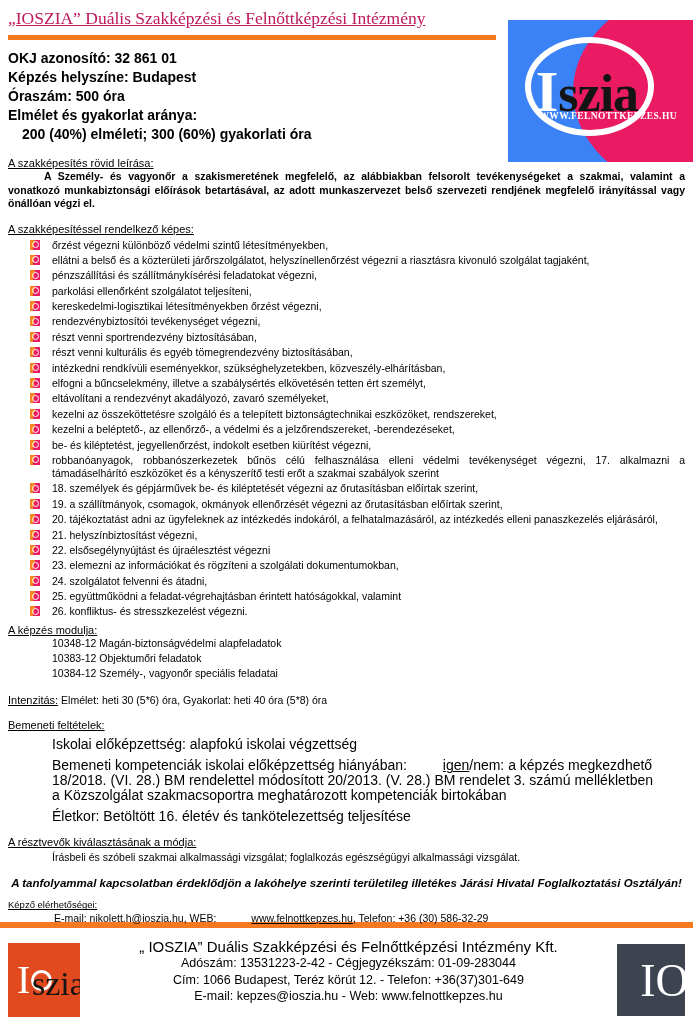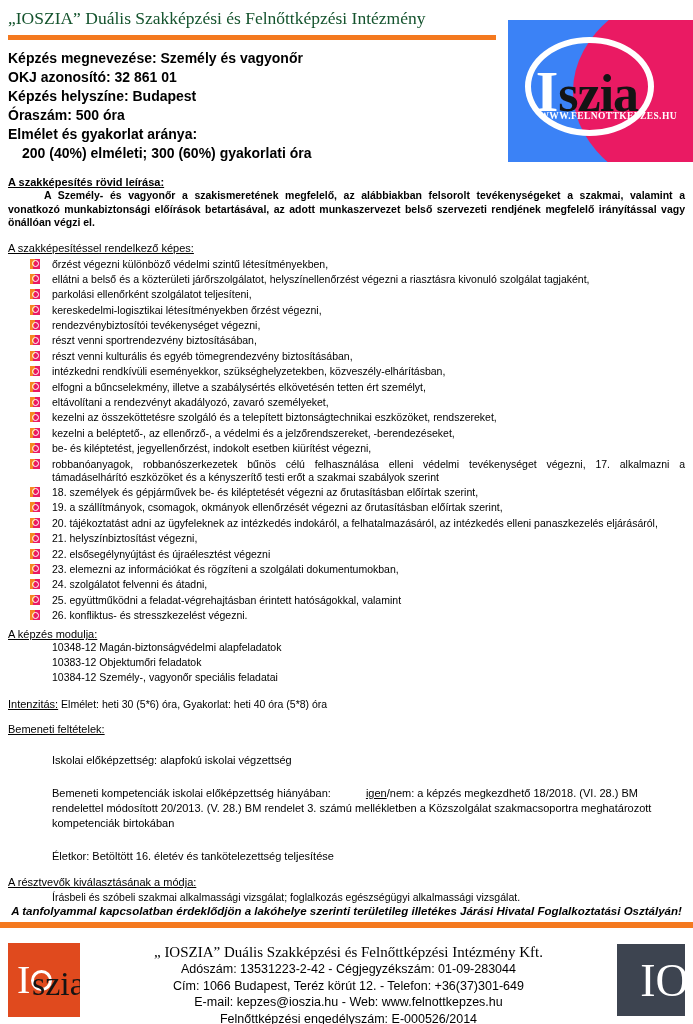--- a/index.html
+++ b/index.html
@@ -16,64 +16,64 @@
                background:#EA1A63; border-radius:50%; }
   .logo-ring { position:absolute; left:9%; top:12%; width:70%; height:70%;
                border:6px solid #fff; border-radius:50%; }
   .logo-text { position:absolute; left:15%; top:30%; font-family:"Liberation Serif", serif; line-height:1; }
   .lt-i { color:#fff; font-size:58px; font-weight:bold; }
   .lt-s { color:#141414; font-size:52px; font-weight:bold; letter-spacing:-1px; }
   .logo-url { position:absolute; left:17%; top:64%; color:#fff; font-size:9.5px;
               letter-spacing:.4px; font-family:"Liberation Serif", serif; font-weight:bold; }
   
   .content { position:relative; z-index:2; padding:8px 8px 0 8px; }
-  .title { font-family:"Liberation Serif", serif; font-size:17.5px; color:#14532d; }
+  .title { font-family:"Liberation Serif", serif; font-size:17.5px; color:#be185d;text-decoration:underline; }
   .title-bar { width:488px; height:5px; background:#F4791F; margin-top:6px; }
   .info { margin-top:9px; font-weight:bold; font-size:14px; line-height:19px; }
   .info .indent { padding-left:14px; }
   .uh { font-size:11px; text-decoration:underline; }
-  .sec1 { margin-top:13px;font-weight:bold; }
+  .sec1 { margin-top:13px; }
   .desc { font-size:10.5px; line-height:13.5px; text-align:justify; text-indent:36px; margin-top:1px;font-weight:bold; }
   .sec2 { margin-top:12px; }
   ul.comp { list-style:none; margin-top:4px; }
   ul.comp li { display:flex; align-items:flex-start; margin-bottom:2.4px;
                font-size:10.5px; line-height:13px; padding-left:22px; }
   .bullet { flex:0 0 10px; width:10px; height:10px; margin-right:12px; margin-top:1px;
             background:linear-gradient(105deg,#F6861F 42%,#EA1A63 42%); position:relative; }
   .bullet::after { content:""; position:absolute; left:1.5px; top:1.5px; right:1.5px; bottom:1.5px;
                    border:1.5px solid #fff; border-radius:50%; }
   ul.comp li .ltxt { flex:1; }
   ul.comp li.justify .ltxt { text-align:justify; }
   .modules { margin-top:6px; }
   .modules .mline { font-size:10.5px; line-height:15px; padding-left:44px; }
   .modules .mline:first-of-type { margin-top:2px; }
   .inline-row { margin-top:13px; font-size:10.5px; }
   .inline-row .uh { font-size:11px; }
   .entry { margin-top:13px; }
-  .entry .eline { font-size:11px; line-height:15px; padding-left:44px; margin-top:18px; }
+  .entry .eline { font-size:14px; line-height:15px; padding-left:44px; margin-top:6px; }
   .entry .eline.multiline { text-align:left; padding-right:24px; }
   .u { text-decoration:underline;padding-left:32px; }
   .selection { margin-top:12px; }
   .selection .eline { font-size:10.5px; line-height:15px; padding-left:44px; margin-top:2px; }
-  .notice { margin-top:0; text-align:center; font-weight:bold; font-style:italic; font-size:11.5px; }
+  .notice { margin-top:12px; text-align:center; font-weight:bold; font-style:italic; font-size:11.5px; }
   .contact { margin-top:10px; }
   .contact .ch { font-size:9.5px; text-decoration:underline; }
   .contact .cline { font-size:10.5px; line-height:15px; padding-left:46px; margin-top:1px; }
   
   .footer-bar { position:absolute; left:0; right:0; top:922px; height:6px; background:#F4791F; }
   .footer { position:absolute; left:0; right:0; top:938px; display:flex; align-items:flex-start;
             padding:0 8px; }
   .flogo { width:72px; height:74px; background:#E04A1E; position:relative; margin-top:5px;
            font-family:"Liberation Serif", serif; overflow:hidden; }
   .flogo .fi { position:absolute; left:9px; top:17px; color:#fff; font-size:40px; line-height:1; }
   .flogo .fring { position:absolute; left:23px; top:27px; width:21px; height:21px;
                   border:3px solid #fff; border-radius:50%; }
   .flogo .fsz { position:absolute; left:24px; top:24px; color:#141414; font-size:34px; line-height:1; }
   .fcenter { flex:1; text-align:center; padding:0 6px; }
-  .fcompany { font-family:Liberation Serif, serif; font-size:15px; margin-top:6px; }
+  .fcompany { font-family:Liberation Sans, sans-serif; font-size:15px; margin-top:0; }
   .fline { font-size:12.5px; line-height:16.5px; }
   .rlogo { width:68px; height:72px; background:#3D4450; color:#fff; margin-top:6px;
            font-family:"Liberation Serif", serif; font-size:46px;
            display:flex; align-items:center; justify-content:center;padding-left:27px; }
 </style>
 </head>
 <body>
 
 <div class="page">
 
@@ -85,40 +85,43 @@
     </div>
     <div class="logo-url">WWW.FELNOTTKEPZES.HU</div>
   </div>
 
   <div class="content">
 
     <div class="title">„IOSZIA” Duális Szakképzési és Felnőttképzési Intézmény</div>
     <div class="title-bar"></div>
 
     <div class="info">
-      <div>Képzés megnevezése: Személy és vagyonőr</div>
       <div>OKJ azonosító: 32 861 01</div>
       <div>Képzés helyszíne: Budapest</div>
       <div>Óraszám: 500 óra</div>
       <div>Elmélet és gyakorlat aránya:</div>
       <div class="indent">200 (40%) elméleti; 300 (60%) gyakorlati óra</div>
     </div>
 
     <div class="uh sec1">A szakképesítés rövid leírása:</div>
     <div class="desc">A Személy- és vagyonőr a szakismeretének megfelelő, az alábbiakban felsorolt tevékenységeket a szakmai, valamint a vonatkozó munkabiztonsági előírások betartásával, az adott munkaszervezet belső szervezeti rendjének megfelelő irányítással vagy önállóan végzi el.</div>
 
     <div class="uh sec2">A szakképesítéssel rendelkező képes:</div>
     <ul class="comp">
       <li>
           <span class="bullet"></span>
           <span class="ltxt">őrzést végezni különböző védelmi szintű létesítményekben,</span>
         </li>
       <li>
           <span class="bullet"></span>
           <span class="ltxt">ellátni a belső és a közterületi járőrszolgálatot, helyszínellenőrzést végezni a riasztásra kivonuló szolgálat tagjaként,</span>
+        </li>
+      <li>
+          <span class="bullet"></span>
+          <span class="ltxt">pénzszállítási és szállítmánykísérési feladatokat végezni,</span>
         </li>
       <li>
           <span class="bullet"></span>
           <span class="ltxt">parkolási ellenőrként szolgálatot teljesíteni,</span>
         </li>
       <li>
           <span class="bullet"></span>
           <span class="ltxt">kereskedelmi-logisztikai létesítményekben őrzést végezni,</span>
         </li>
       <li>
@@ -219,33 +222,38 @@
       <div class="eline">Életkor: Betöltött 16. életév és tankötelezettség teljesítése</div>
     </div>
 
     <div class="selection">
       <div class="uh">A résztvevők kiválasztásának a módja:</div>
       <div class="eline">Írásbeli és szóbeli szakmai alkalmassági vizsgálat; foglalkozás egészségügyi alkalmassági vizsgálat.</div>
     </div>
 
     <div class="notice">A tanfolyammal kapcsolatban érdeklődjön a lakóhelye szerinti területileg illetékes Járási Hivatal Foglalkoztatási Osztályán!</div>
 
+    <div class="contact">
+      <div class="ch">Képző elérhetőségei:</div>
+      <div class="cline">
+        <span>E-mail: nikolett.h@ioszia.hu, WEB: </span><span class="u">www.felnottkepzes.hu</span><span>, Telefon: +36 (30) 586-32-29</span>
+      </div>
+    </div>
 
   </div>
 
   <div class="footer-bar"></div>
   <div class="footer">
     <div class="flogo">
       <span class="fring"></span>
       <span class="fi">I</span>
       <span class="fsz">szia</span>
     </div>
     <div class="fcenter">
       <div class="fcompany">„ IOSZIA” Duális Szakképzési és Felnőttképzési Intézmény Kft.</div>
       <div class="fline">Adószám: 13531223-2-42 - Cégjegyzékszám: 01-09-283044</div>
       <div class="fline">Cím: 1066 Budapest, Teréz körút 12. - Telefon: +36(37)301-649</div>
       <div class="fline">E-mail: kepzes@ioszia.hu - Web: www.felnottkepzes.hu</div>
-      <div class="fline">Felnőttképzési engedélyszám: E-000526/2014</div>
     </div>
     <div class="rlogo">IO</div>
   </div>
 
 </div>
 
 </body></html>

